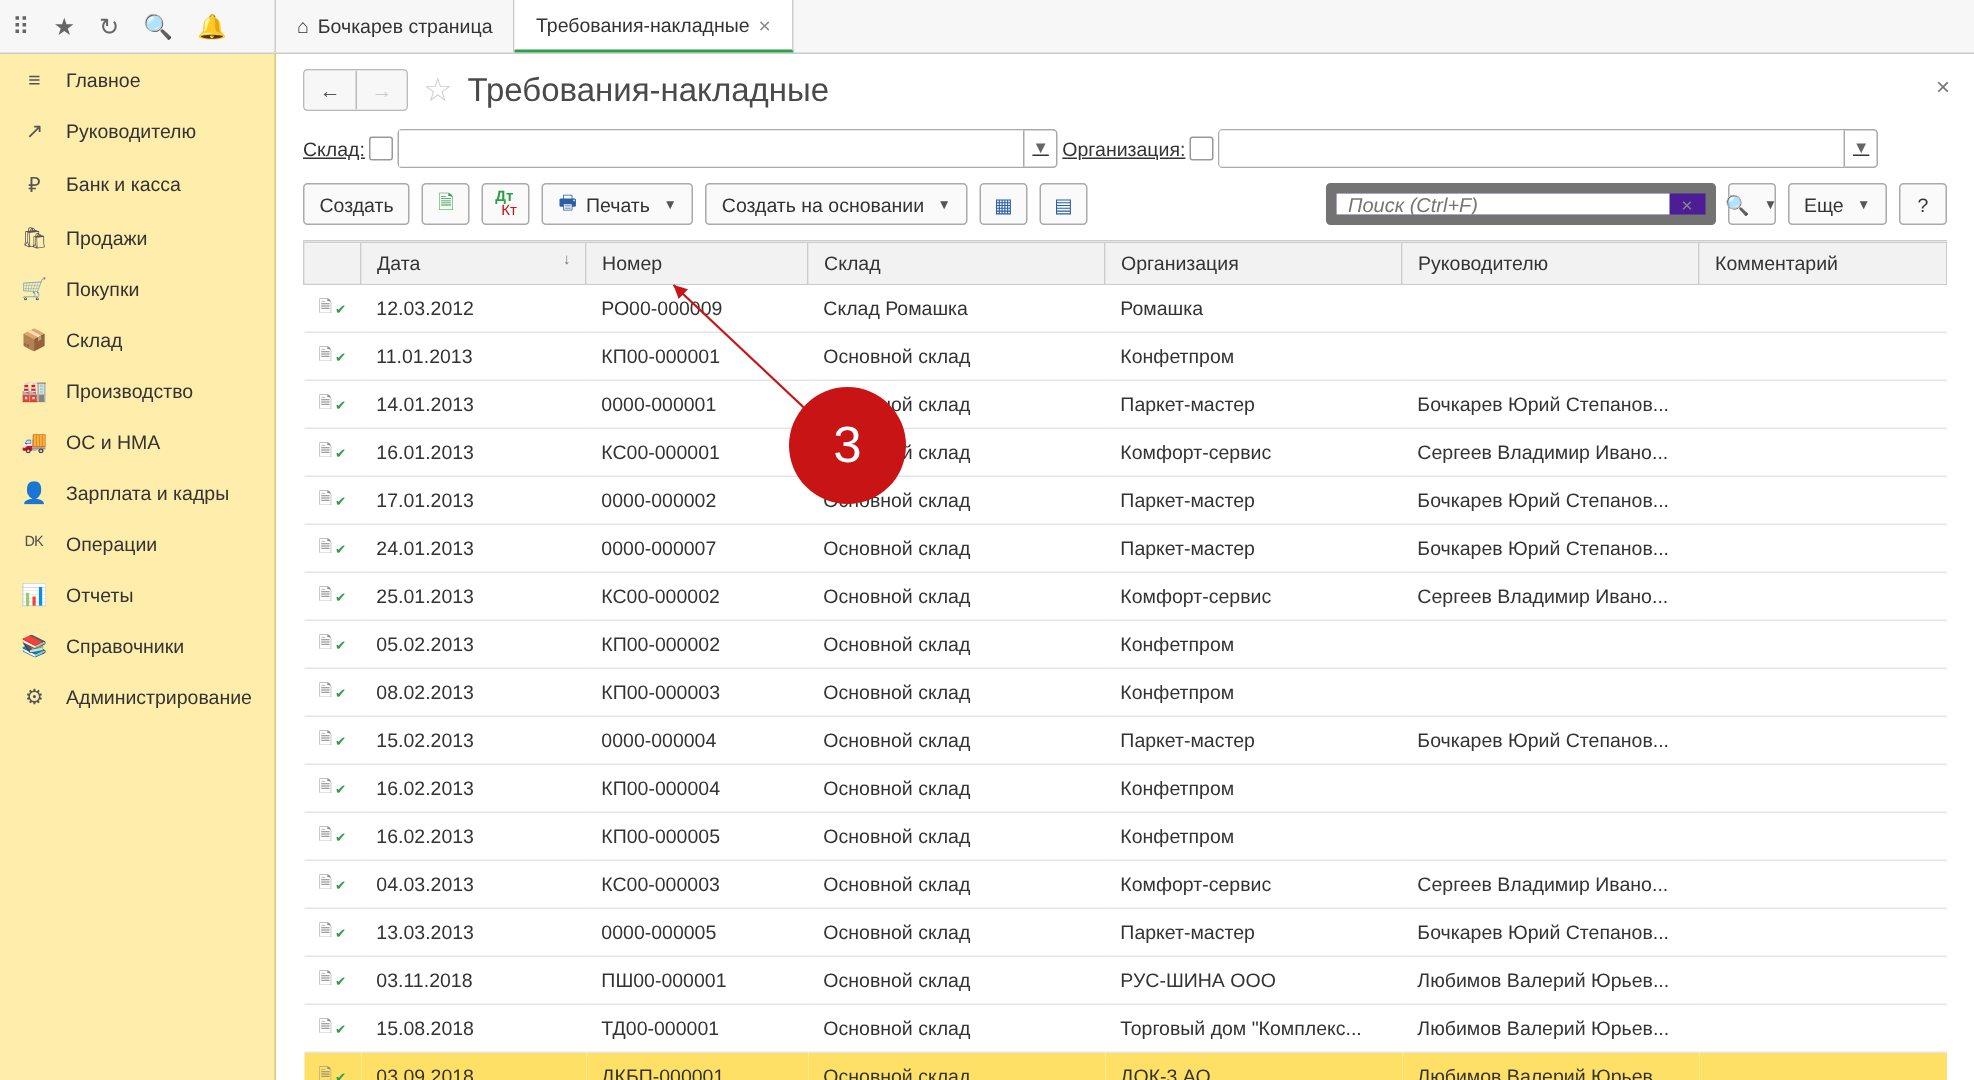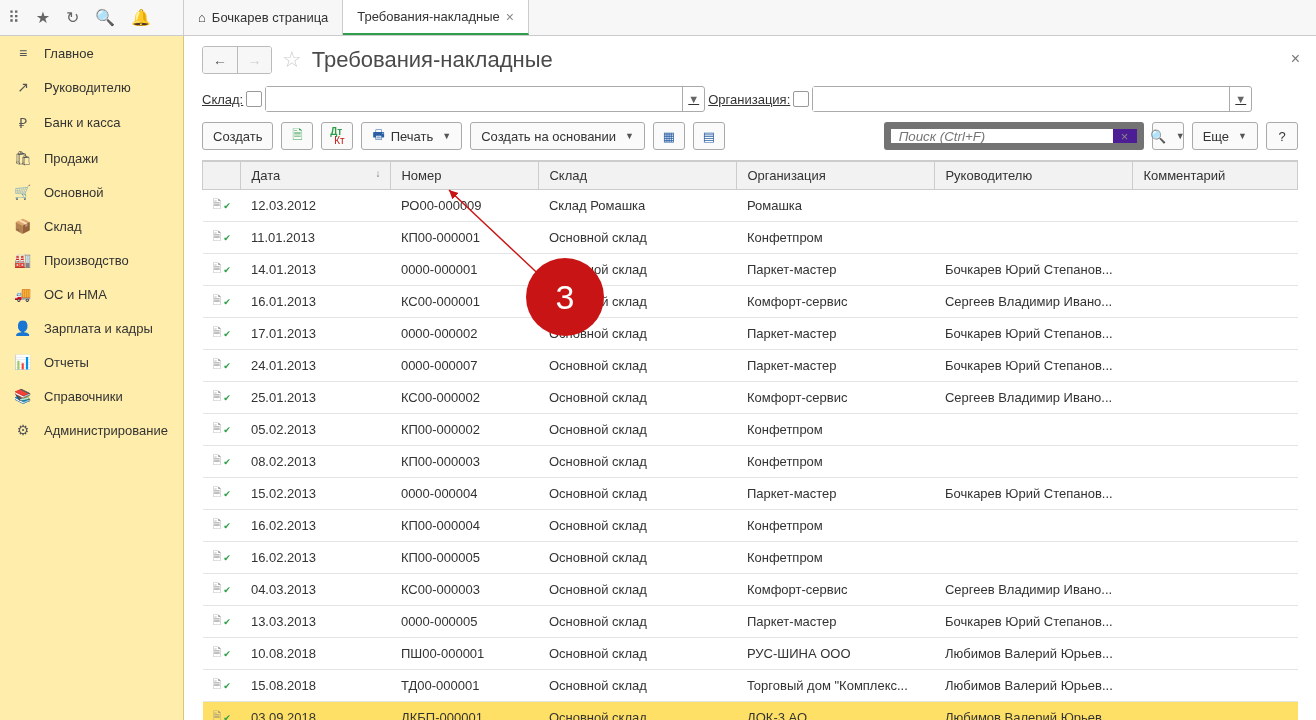--- a/index.html
+++ b/index.html
@@ -109,37 +109,41 @@
       <div class="sidebar-item">
         <span class="sicon">₽</span>
         <span>Банк и касса</span>
       </div>
       <div class="sidebar-item">
         <span class="sicon">🛍</span>
         <span>Продажи</span>
       </div>
       <div class="sidebar-item">
         <span class="sicon">🛒</span>
-        <span>Основной</span>
+        <span>Покупки</span>
       </div>
       <div class="sidebar-item">
         <span class="sicon">📦</span>
         <span>Склад</span>
       </div>
       <div class="sidebar-item">
         <span class="sicon">🏭</span>
         <span>Производство</span>
       </div>
       <div class="sidebar-item">
         <span class="sicon">🚚</span>
         <span>ОС и НМА</span>
       </div>
       <div class="sidebar-item">
         <span class="sicon">👤</span>
         <span>Зарплата и кадры</span>
+      </div>
+      <div class="sidebar-item">
+        <span class="sicon">ᴰᴷ</span>
+        <span>Операции</span>
       </div>
       <div class="sidebar-item">
         <span class="sicon">📊</span>
         <span>Отчеты</span>
       </div>
       <div class="sidebar-item">
         <span class="sicon">📚</span>
         <span>Справочники</span>
       </div>
       <div class="sidebar-item">
@@ -401,21 +405,21 @@
               <td>Основной склад</td>
               <td>Паркет-мастер</td>
               <td>Бочкарев Юрий Степанов...</td>
               <td></td>
             </tr>
             <tr>
               <td class="col-icon"><span class="doc-icon">
                   <span class="paper">🗎</span>
                   <span class="check">✔</span>
                 </span></td>
-              <td>10.08.2018</td>
+              <td>03.11.2018</td>
               <td>ПШ00-000001</td>
               <td>Основной склад</td>
               <td>РУС-ШИНА ООО</td>
               <td>Любимов Валерий Юрьев...</td>
               <td></td>
             </tr>
             <tr>
               <td class="col-icon"><span class="doc-icon">
                   <span class="paper">🗎</span>
                   <span class="check">✔</span>

